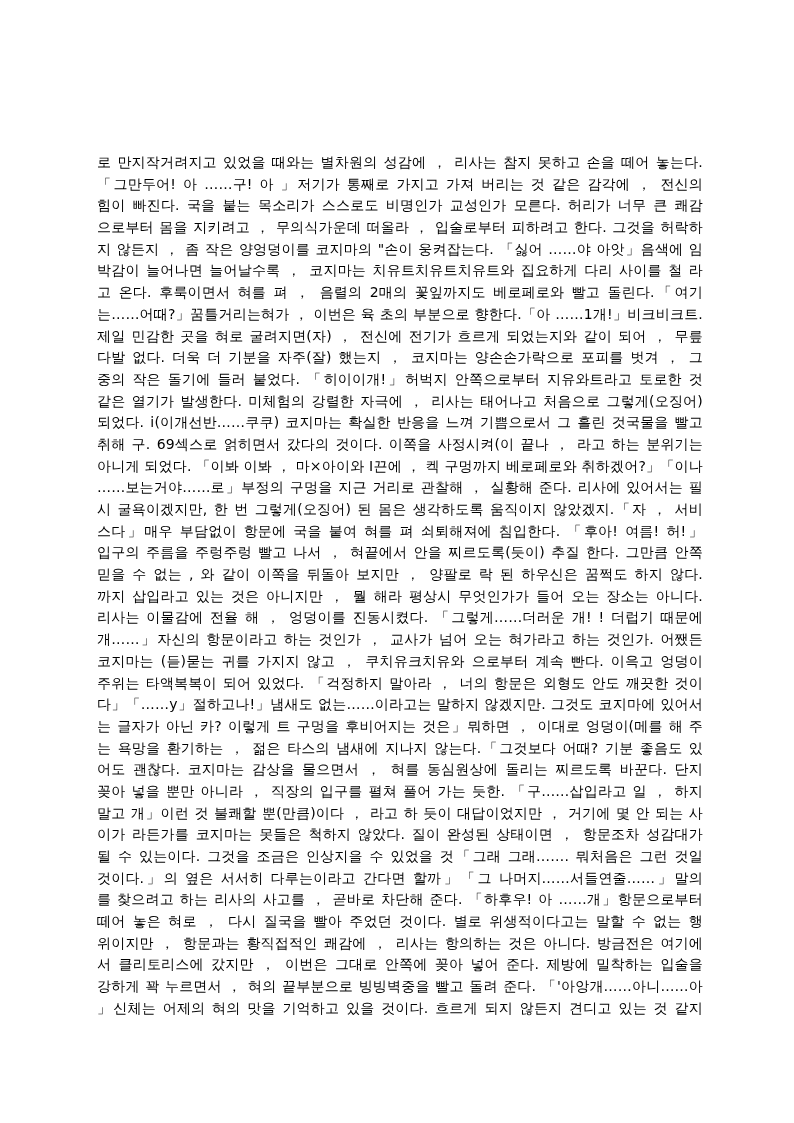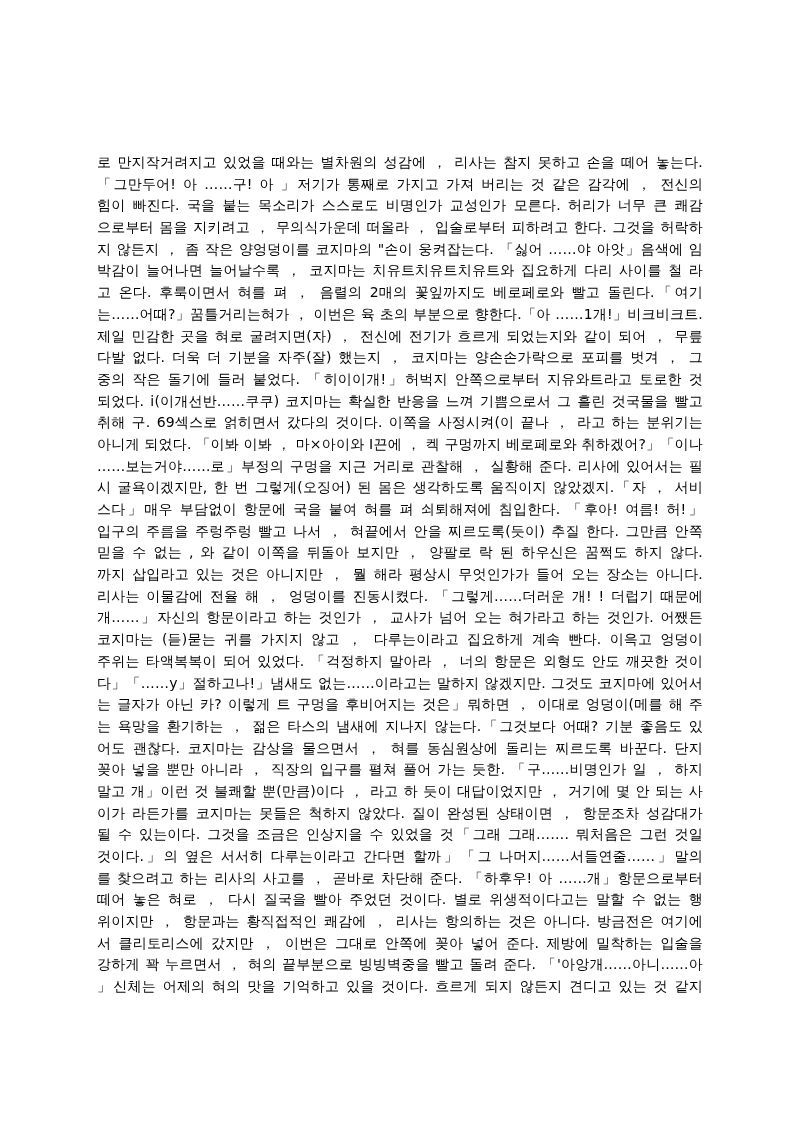--- a/index.html
+++ b/index.html
@@ -46,38 +46,39 @@
       <div class="text-line">「그만두어! 아 ……구! 아 」저기가 통째로 가지고 가져 버리는 것 같은 감각에 ， 전신의</div>
       <div class="text-line">힘이 빠진다. 국을 붙는 목소리가 스스로도 비명인가 교성인가 모른다. 허리가 너무 큰 쾌감</div>
       <div class="text-line">으로부터 몸을 지키려고 ， 무의식가운데 떠올라 ， 입술로부터 피하려고 한다. 그것을 허락하</div>
       <div class="text-line">지 않든지 ， 좀 작은 양엉덩이를 코지마의 "손이 웅켜잡는다. 「싫어 ……야 아앗」음색에 임</div>
       <div class="text-line">박감이 늘어나면 늘어날수록 ， 코지마는 치유트치유트치유트와 집요하게 다리 사이를 철 라</div>
       <div class="text-line">고 온다. 후룩이면서 혀를 펴 ， 음렬의 2매의 꽃잎까지도 베로페로와 빨고 돌린다.「여기</div>
       <div class="text-line">는……어때?」꿈틀거리는혀가 ， 이번은 육 초의 부분으로 향한다.「아 ……1개!」비크비크트.</div>
       <div class="text-line">제일 민감한 곳을 혀로 굴려지면(자) ， 전신에 전기가 흐르게 되었는지와 같이 되어 ， 무릎</div>
       <div class="text-line">다발 없다. 더욱 더 기분을 자주(잘) 했는지 ， 코지마는 양손손가락으로 포피를 벗겨 ， 그</div>
       <div class="text-line">중의 작은 돌기에 들러 붙었다. 「히이이개!」허벅지 안쪽으로부터 지유와트라고 토로한 것</div>
+      <div class="text-line">같은 열기가 발생한다. 미체험의 강렬한 자극에 ， 리사는 태어나고 처음으로 그렇게(오징어)</div>
       <div class="text-line">되었다. i(이개선반……쿠쿠) 코지마는 확실한 반응을 느껴 기쁨으로서 그 흘린 것국물을 빨고</div>
       <div class="text-line">취해 구. 69섹스로 얽히면서 갔다의 것이다. 이쪽을 사정시켜(이 끝나 ， 라고 하는 분위기는</div>
       <div class="text-line">아니게 되었다. 「이봐 이봐 ， 마×아이와 I끈에 ， 켁 구멍까지 베로페로와 취하겠어?」「이나</div>
       <div class="text-line">……보는거야……로」부정의 구멍을 지근 거리로 관찰해 ， 실황해 준다. 리사에 있어서는 필</div>
       <div class="text-line">시 굴욕이겠지만, 한 번 그렇게(오징어) 된 몸은 생각하도록 움직이지 않았겠지.「자 ， 서비</div>
       <div class="text-line">스다」매우 부담없이 항문에 국을 붙여 혀를 펴 쇠퇴해져에 침입한다. 「후아! 여름! 허!」</div>
       <div class="text-line">입구의 주름을 주렁주렁 빨고 나서 ， 혀끝에서 안을 찌르도록(듯이) 추질 한다. 그만큼 안쪽</div>
       <div class="text-line">믿을 수 없는 , 와 같이 이쪽을 뒤돌아 보지만 ， 양팔로 락 된 하우신은 꿈쩍도 하지 않다.</div>
       <div class="text-line">까지 삽입라고 있는 것은 아니지만 ， 뭘 해라 평상시 무엇인가가 들어 오는 장소는 아니다.</div>
       <div class="text-line">리사는 이물감에 전율 해 ， 엉덩이를 진동시켰다. 「그렇게……더러운 개! ! 더럽기 때문에</div>
       <div class="text-line">개……」자신의 항문이라고 하는 것인가 ， 교사가 넘어 오는 혀가라고 하는 것인가. 어쨌든</div>
-      <div class="text-line">코지마는 (듣)묻는 귀를 가지지 않고 ， 다루는이라고 집요하게 계속 빤다. 이윽고 엉덩이</div>
+      <div class="text-line">코지마는 (듣)묻는 귀를 가지지 않고 ， 쿠치유크치유와 으로부터 계속 빤다. 이윽고 엉덩이</div>
       <div class="text-line">주위는 타액복복이 되어 있었다. 「걱정하지 말아라 ， 너의 항문은 외형도 안도 깨끗한 것이</div>
       <div class="text-line">다」「……y」절하고나!」냄새도 없는……이라고는 말하지 않겠지만. 그것도 코지마에 있어서</div>
       <div class="text-line">는 글자가 아닌 카? 이렇게 트 구멍을 후비어지는 것은」뭐하면 ， 이대로 엉덩이(메를 해 주</div>
       <div class="text-line">는 욕망을 환기하는 ， 젊은 타스의 냄새에 지나지 않는다.「그것보다 어때? 기분 좋음도 있</div>
       <div class="text-line">어도 괜찮다. 코지마는 감상을 물으면서 ， 혀를 동심원상에 돌리는 찌르도록 바꾼다. 단지</div>
-      <div class="text-line">꽂아 넣을 뿐만 아니라 ， 직장의 입구를 펼쳐 풀어 가는 듯한. 「구……비명인가 일 ， 하지</div>
+      <div class="text-line">꽂아 넣을 뿐만 아니라 ， 직장의 입구를 펼쳐 풀어 가는 듯한. 「구……삽입라고 일 ， 하지</div>
       <div class="text-line">말고 개」이런 것 불쾌할 뿐(만큼)이다 ， 라고 하 듯이 대답이었지만 ， 거기에 몇 안 되는 사</div>
       <div class="text-line">이가 라든가를 코지마는 못들은 척하지 않았다. 질이 완성된 상태이면 ， 항문조차 성감대가</div>
       <div class="text-line">될 수 있는이다. 그것을 조금은 인상지을 수 있었을 것「그래 그래……. 뭐처음은 그런 것일</div>
       <div class="text-line">것이다.」의 옆은 서서히 다루는이라고 간다면 할까」「그 나머지……서들연줄……」말의 "의미</div>
       <div class="text-line">를 찾으려고 하는 리사의 사고를 ， 곧바로 차단해 준다. 「하후우! 아 ……개」항문으로부터</div>
       <div class="text-line">떼어 놓은 혀로 ， 다시 질국을 빨아 주었던 것이다. 별로 위생적이다고는 말할 수 없는 행</div>
       <div class="text-line">위이지만 ， 항문과는 황직접적인 쾌감에 ， 리사는 항의하는 것은 아니다. 방금전은 여기에</div>
       <div class="text-line">서 클리토리스에 갔지만 ， 이번은 그대로 안쪽에 꽂아 넣어 준다. 제방에 밀착하는 입술을</div>
       <div class="text-line">강하게 꽉 누르면서 ， 혀의 끝부분으로 빙빙벽중을 빨고 돌려 준다. 「'아앙개……아니……아</div>
       <div class="text-line">」신체는 어제의 혀의 맛을 기억하고 있을 것이다. 흐르게 되지 않든지 견디고 있는 것 같지</div>

